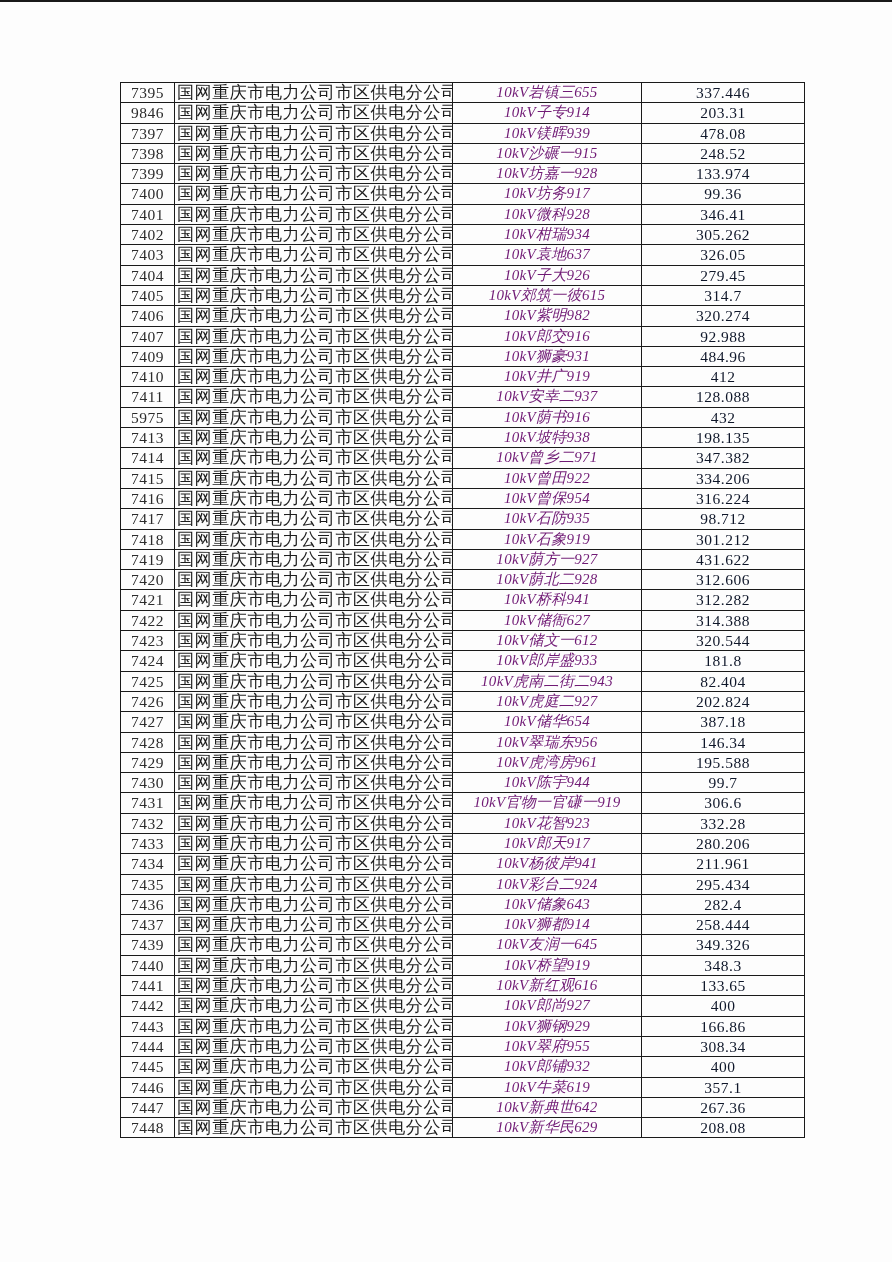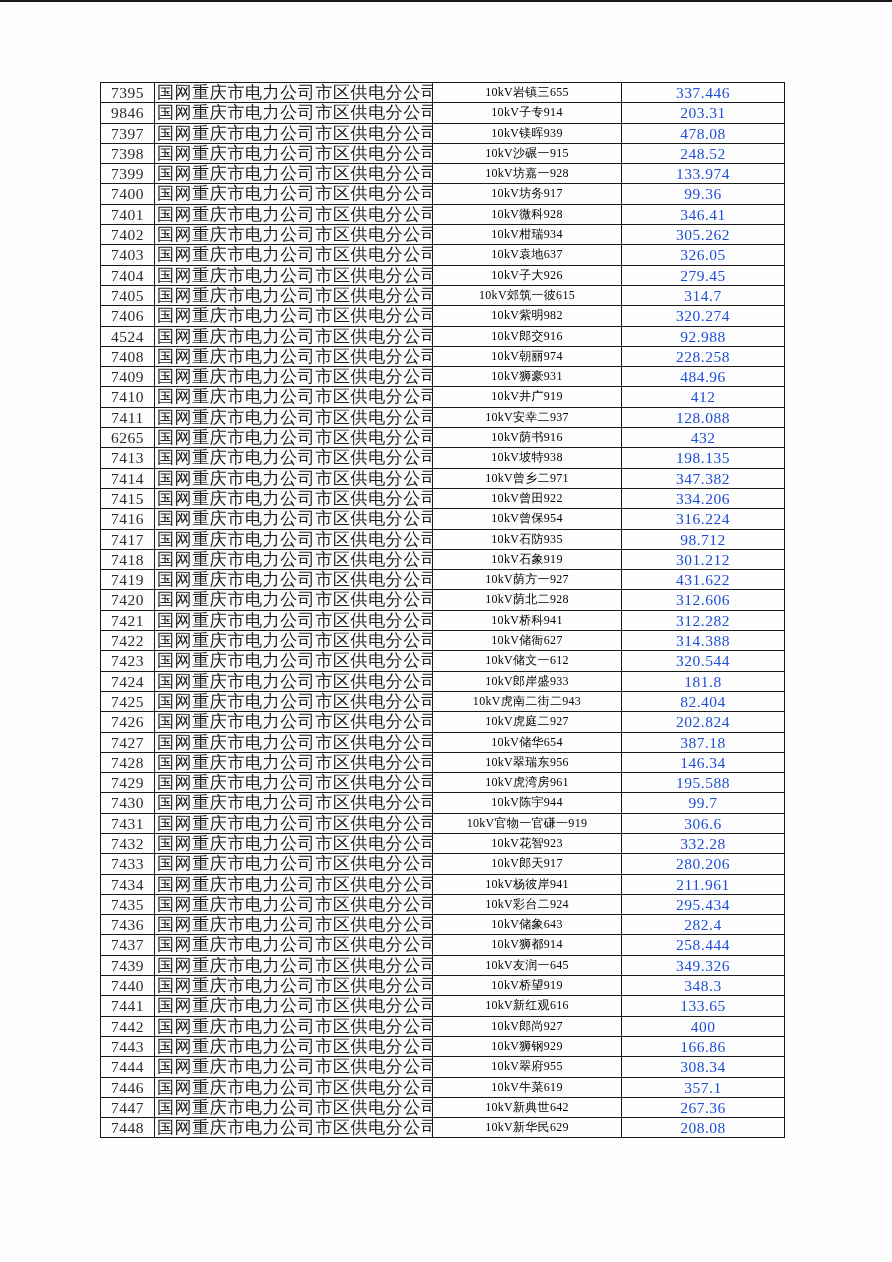--- a/index.html
+++ b/index.html
@@ -18,21 +18,21 @@
   .scan-edge {
     position: absolute;
     top: 0;
     left: 0;
     width: 892px;
     height: 2px;
     background: #191919;
   }
   table.data-table {
     position: absolute;
-    left: 100px;
+    left: 120px;
     top: 82px;
     width: 684px;
     border-collapse: collapse;
     table-layout: fixed;
   }
   table.data-table td {
     border: 1px solid #1a1a1a;
     height: 19.3px;
     padding: 0 2px;
     text-align: center;
@@ -49,27 +49,28 @@
     font-size: 15.5px;
     color: #2b2b2b;
     letter-spacing: 0.5px;
   }
   td.c-company {
     font-size: 17px;
     color: #1c1c1c;
     letter-spacing: 0.6px;
   }
   td.c-line {
-    font-size: 12px;
-    color: #000000;
+    font-size: 15px;
+    color: #701a75;
     letter-spacing: 0.3px;
+    font-style: italic;
   }
   td.c-value {
     font-size: 15.5px;
-    color: #1d4ed8;
+    color: #0f172a;
     letter-spacing: 0.5px;
   }
 </style>
 </head>
 <body>
 
 <div class="scan-edge"></div>
 
 <table class="data-table">
   <colgroup>
@@ -157,32 +158,26 @@
   </tr>
 
   <tr>
     <td class="c-id">7406</td>
     <td class="c-company">国网重庆市电力公司市区供电分公司</td>
     <td class="c-line">10kV紫明982</td>
     <td class="c-value">320.274</td>
   </tr>
 
   <tr>
-    <td class="c-id">4524</td>
+    <td class="c-id">7407</td>
     <td class="c-company">国网重庆市电力公司市区供电分公司</td>
     <td class="c-line">10kV郎交916</td>
     <td class="c-value">92.988</td>
   </tr>
 
-  <tr>
-    <td class="c-id">7408</td>
-    <td class="c-company">国网重庆市电力公司市区供电分公司</td>
-    <td class="c-line">10kV朝丽974</td>
-    <td class="c-value">228.258</td>
-  </tr>
 
   <tr>
     <td class="c-id">7409</td>
     <td class="c-company">国网重庆市电力公司市区供电分公司</td>
     <td class="c-line">10kV狮豪931</td>
     <td class="c-value">484.96</td>
   </tr>
 
   <tr>
     <td class="c-id">7410</td>
@@ -192,21 +187,21 @@
   </tr>
 
   <tr>
     <td class="c-id">7411</td>
     <td class="c-company">国网重庆市电力公司市区供电分公司</td>
     <td class="c-line">10kV安幸二937</td>
     <td class="c-value">128.088</td>
   </tr>
 
   <tr>
-    <td class="c-id">6265</td>
+    <td class="c-id">5975</td>
     <td class="c-company">国网重庆市电力公司市区供电分公司</td>
     <td class="c-line">10kV荫书916</td>
     <td class="c-value">432</td>
   </tr>
 
   <tr>
     <td class="c-id">7413</td>
     <td class="c-company">国网重庆市电力公司市区供电分公司</td>
     <td class="c-line">10kV坡特938</td>
     <td class="c-value">198.135</td>
@@ -416,20 +411,26 @@
     <td class="c-value">166.86</td>
   </tr>
 
   <tr>
     <td class="c-id">7444</td>
     <td class="c-company">国网重庆市电力公司市区供电分公司</td>
     <td class="c-line">10kV翠府955</td>
     <td class="c-value">308.34</td>
   </tr>
 
+  <tr>
+    <td class="c-id">7445</td>
+    <td class="c-company">国网重庆市电力公司市区供电分公司</td>
+    <td class="c-line">10kV郎铺932</td>
+    <td class="c-value">400</td>
+  </tr>
 
   <tr>
     <td class="c-id">7446</td>
     <td class="c-company">国网重庆市电力公司市区供电分公司</td>
     <td class="c-line">10kV牛菜619</td>
     <td class="c-value">357.1</td>
   </tr>
 
   <tr>
     <td class="c-id">7447</td>

